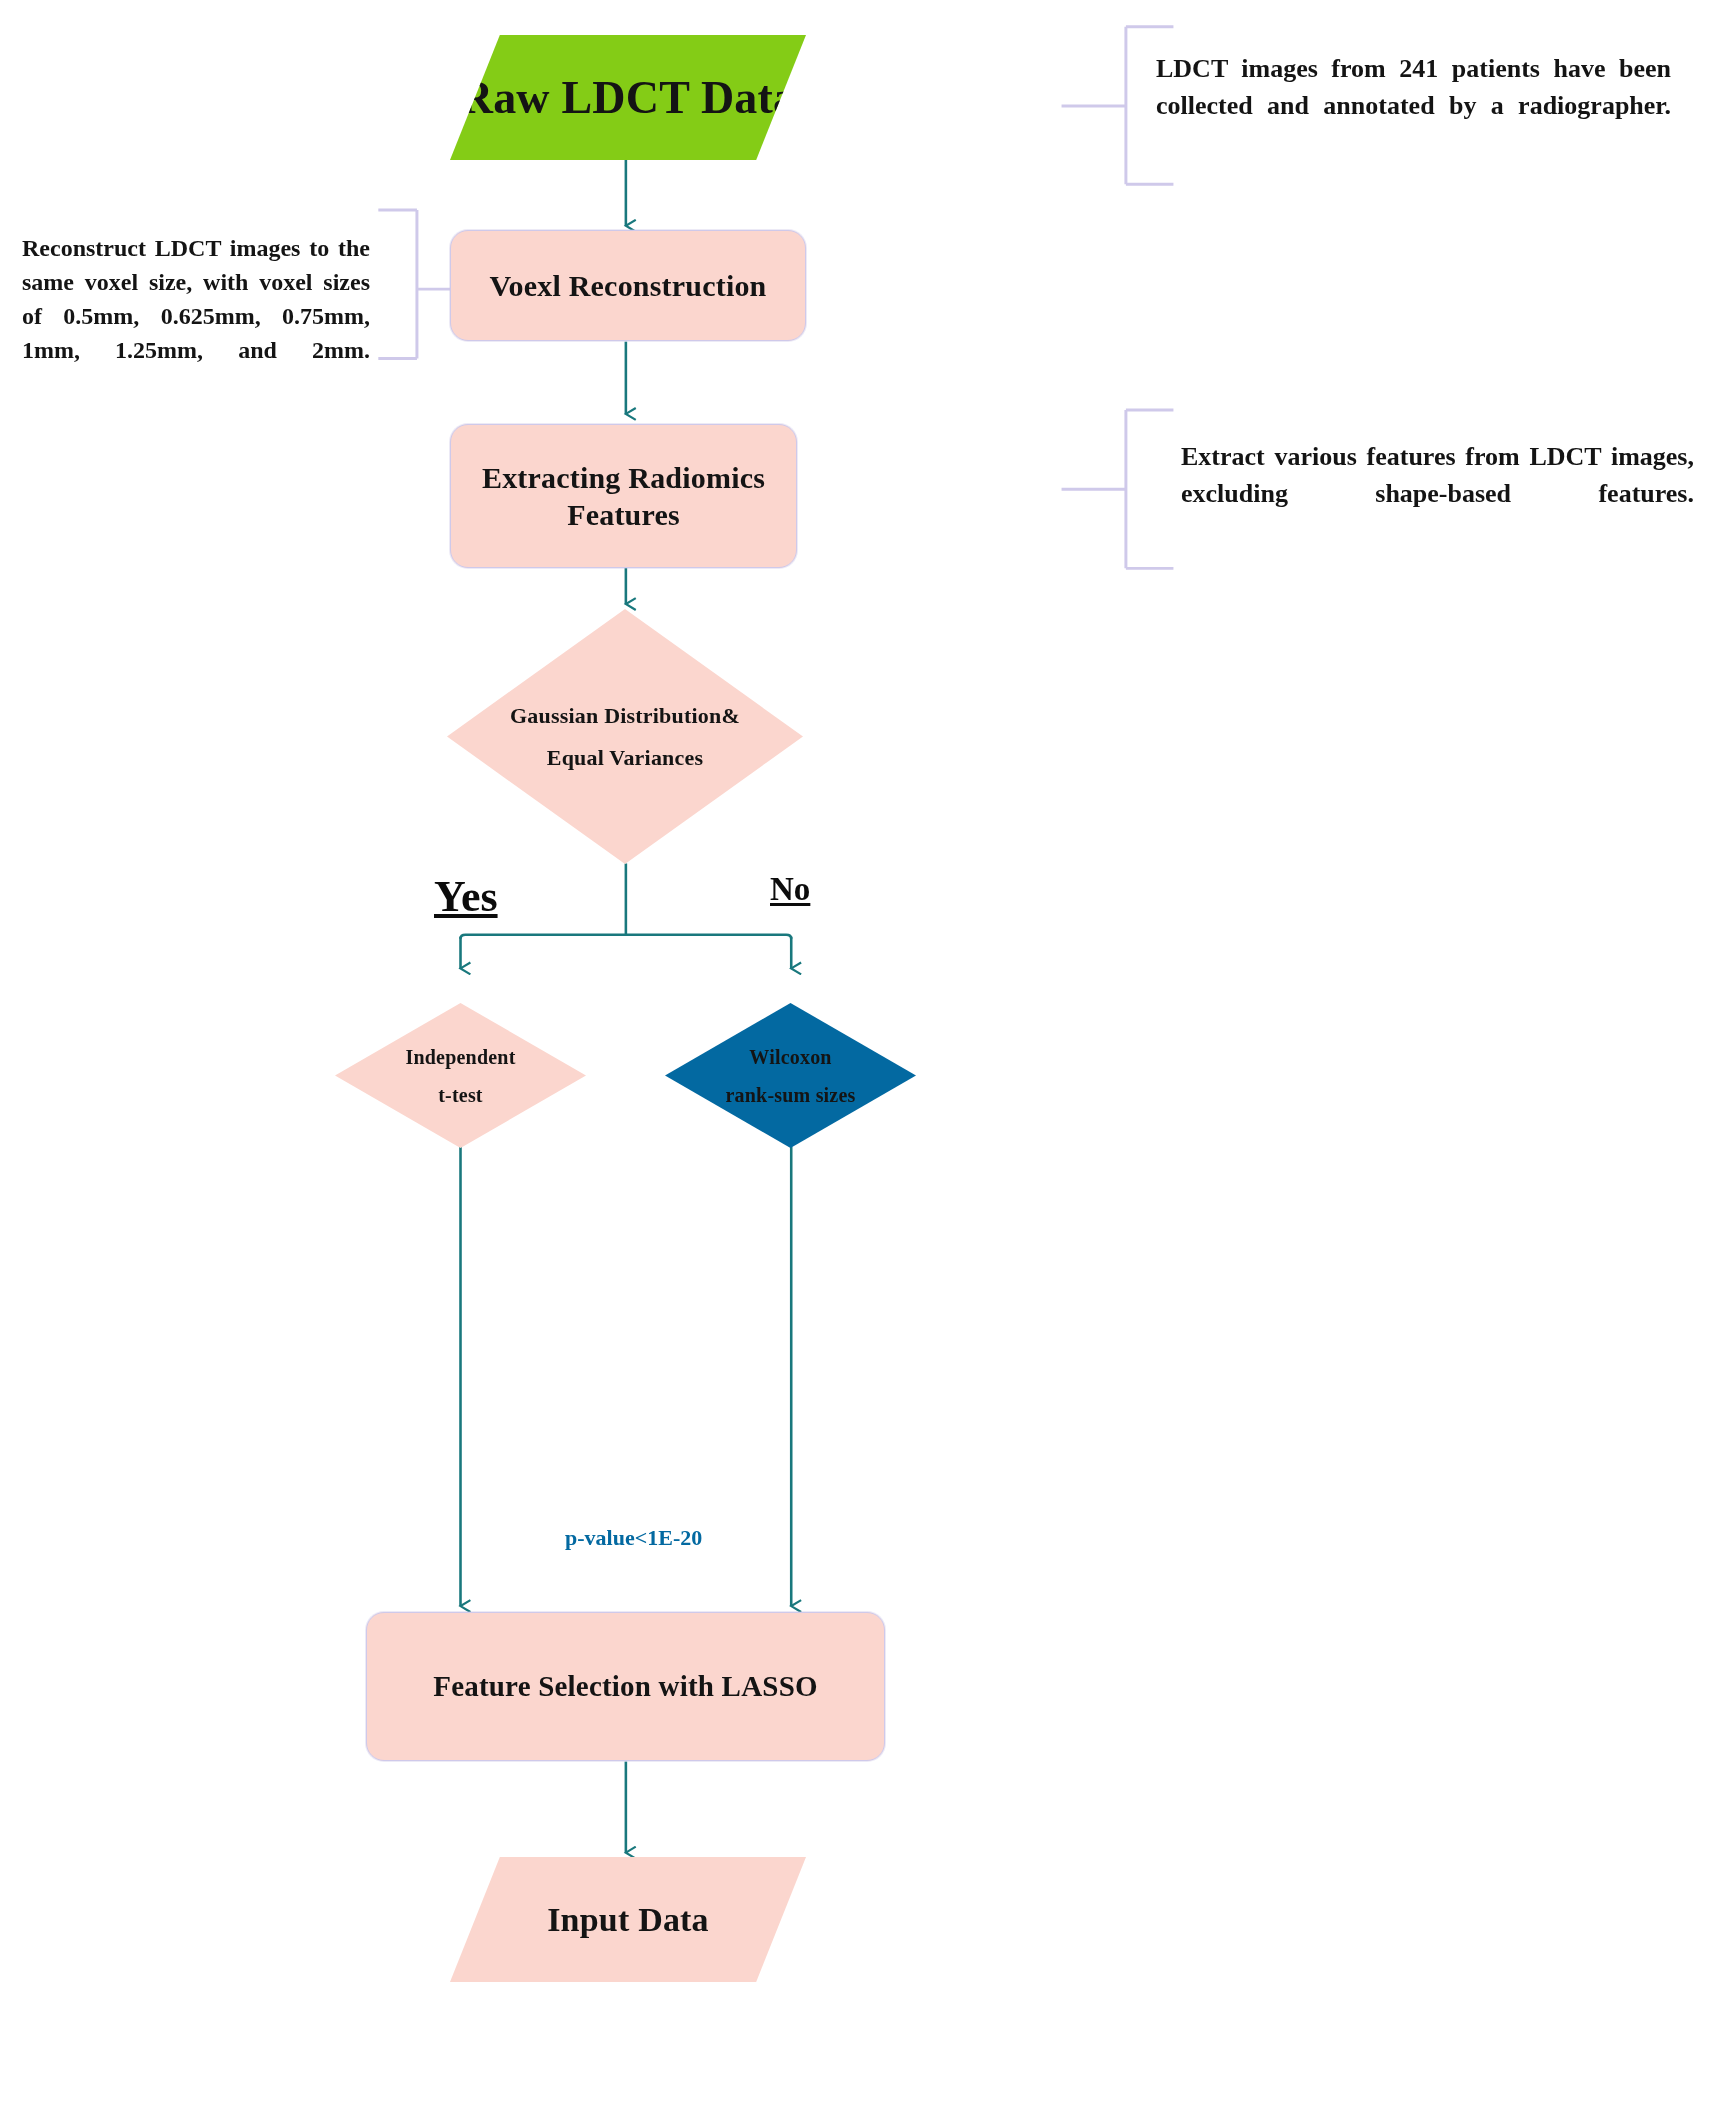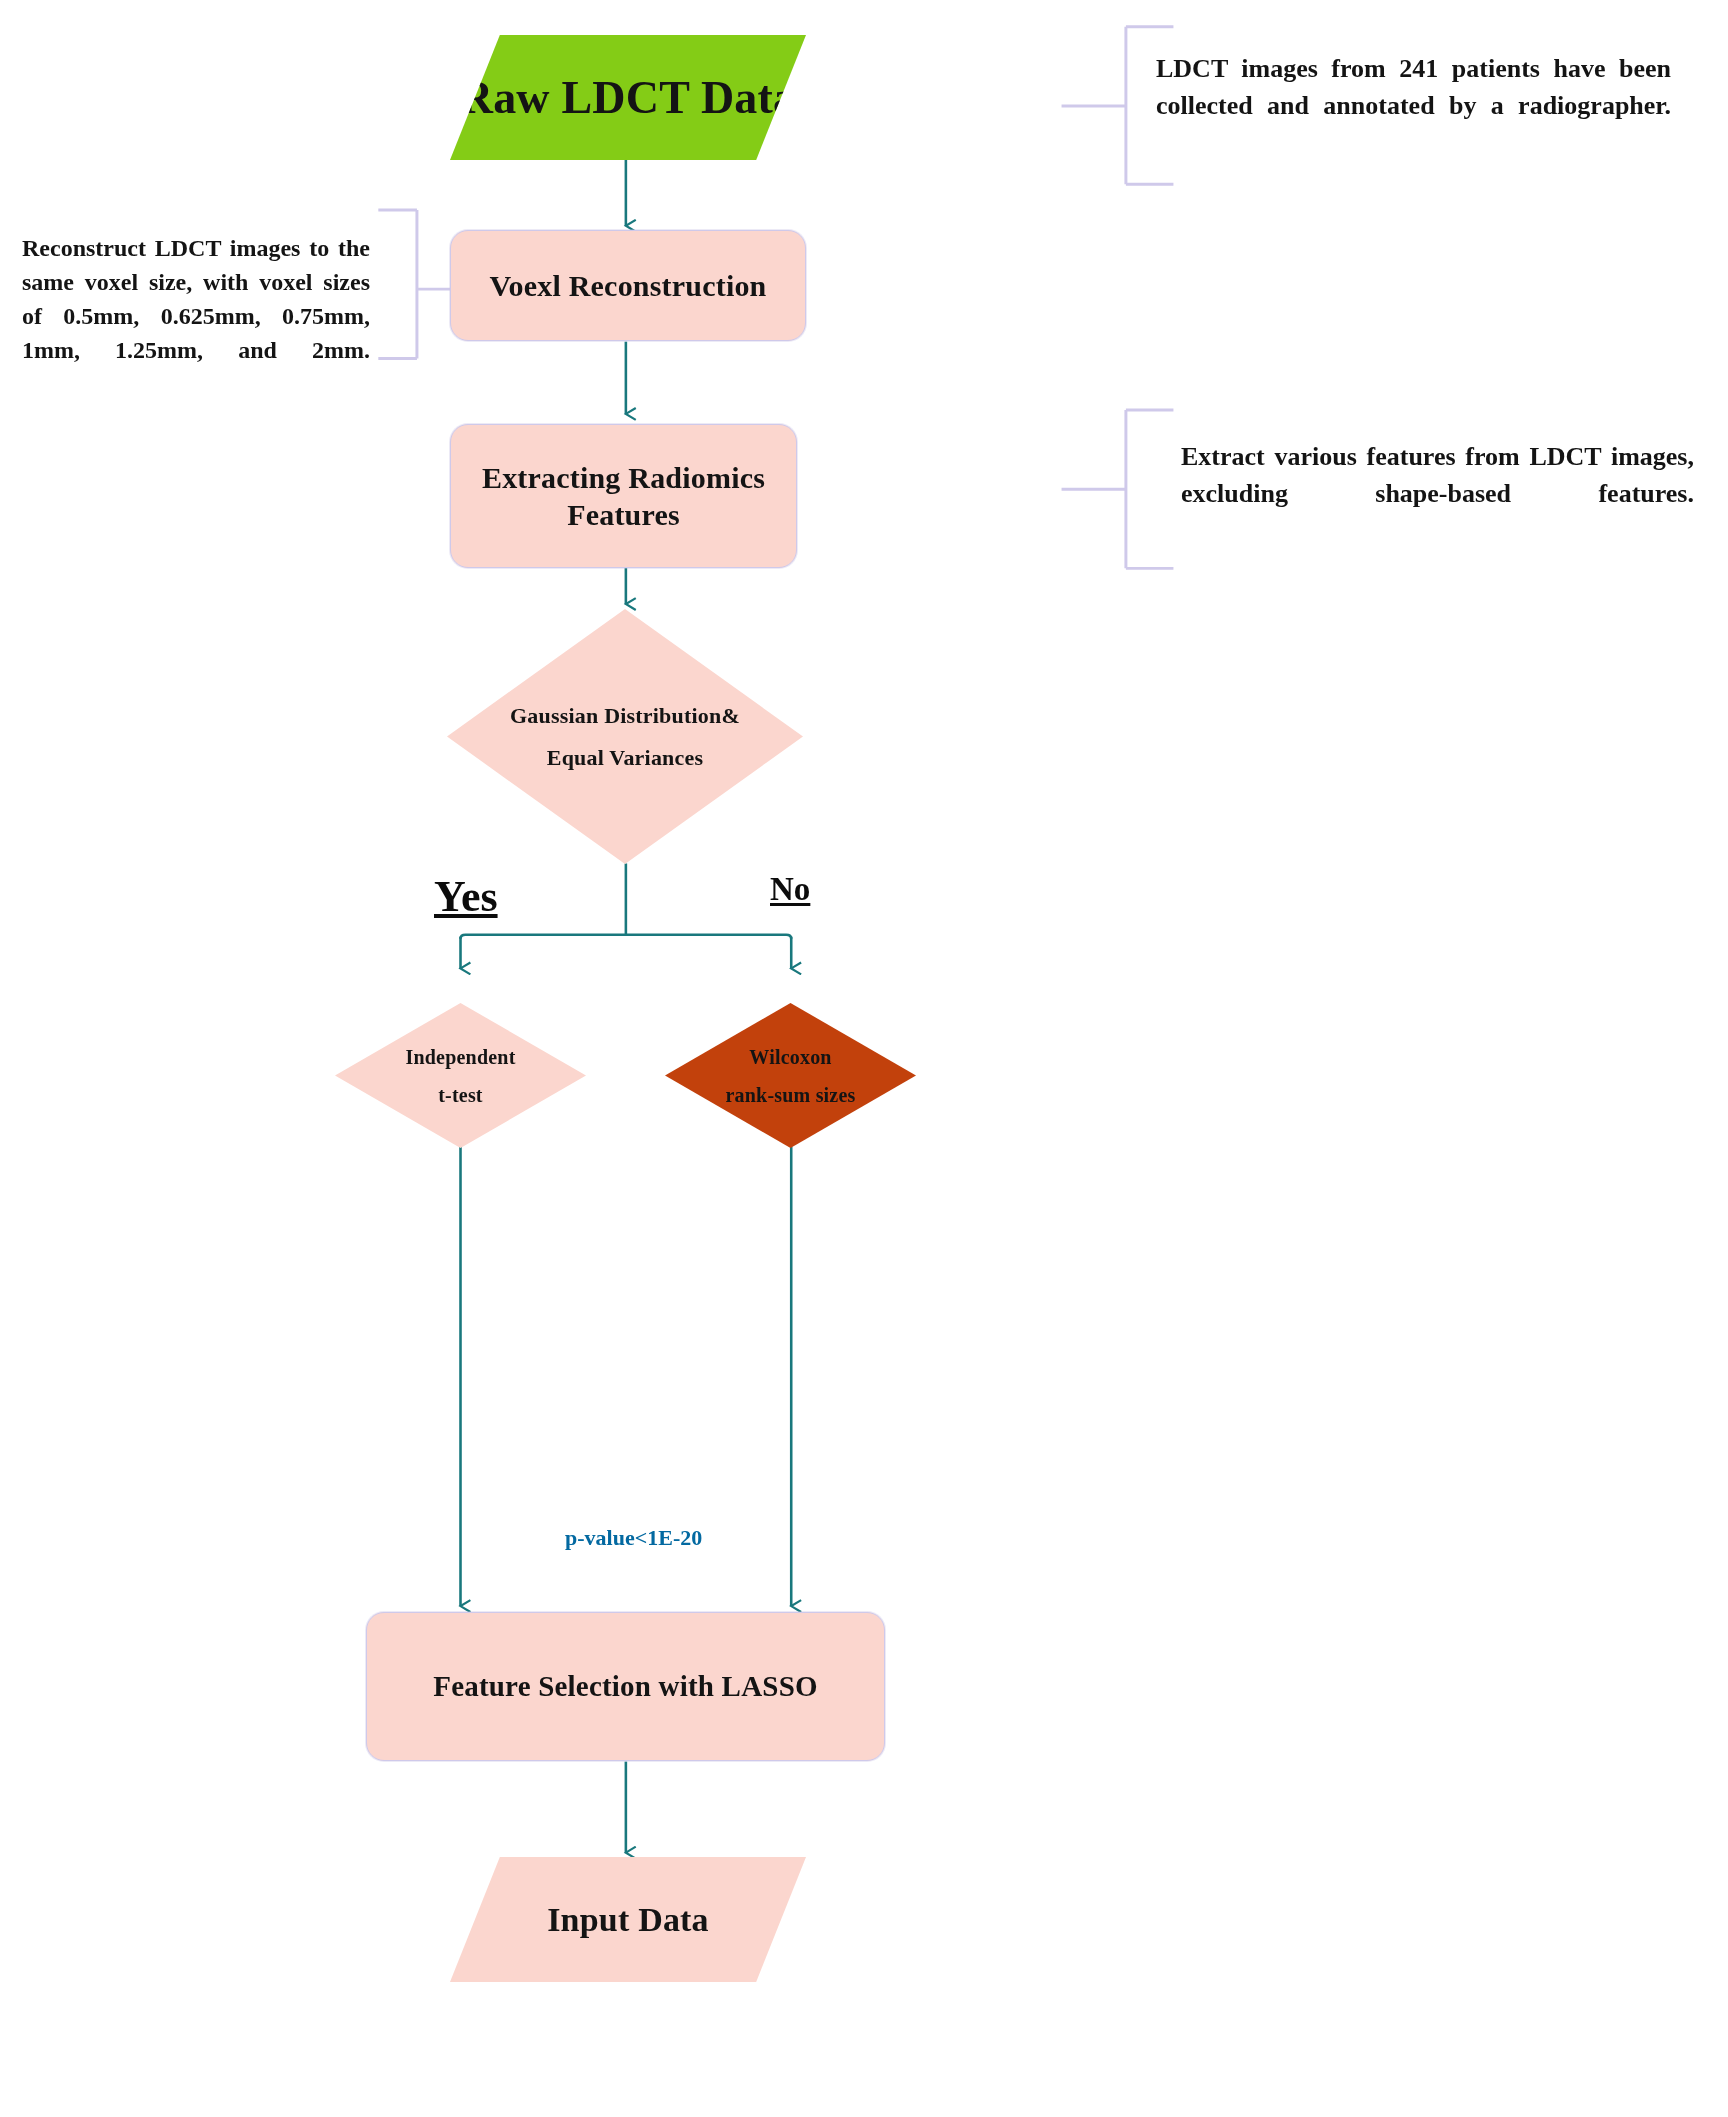--- a/index.html
+++ b/index.html
@@ -96,21 +96,21 @@
               border:none;background:#fbd6ce;">
     <span>
       <span>Independent</span><br>
       <span>t-test</span>
     </span>
   </div>
 
   <div class="node diamond" style="left:665px;top:1003px;width:251px;height:145px;font-size:20px;line-height:1.9;
               clip-path:polygon(50% 0,100% 50%,50% 100%,0 50%);
               -webkit-clip-path:polygon(50% 0,100% 50%,50% 100%,0 50%);
-              border:none;background:#c2410c;">
+              border:none;background:#0369a1;">
     <span>
       <span>Wilcoxon</span><br>
       <span>rank-sum sizes</span>
     </span>
   </div>
 
   <div class="node rounded" style="left:366px;top:1612px;width:519px;height:149px;font-size:29px;">
     <span>Feature Selection with LASSO</span>
   </div>
 

